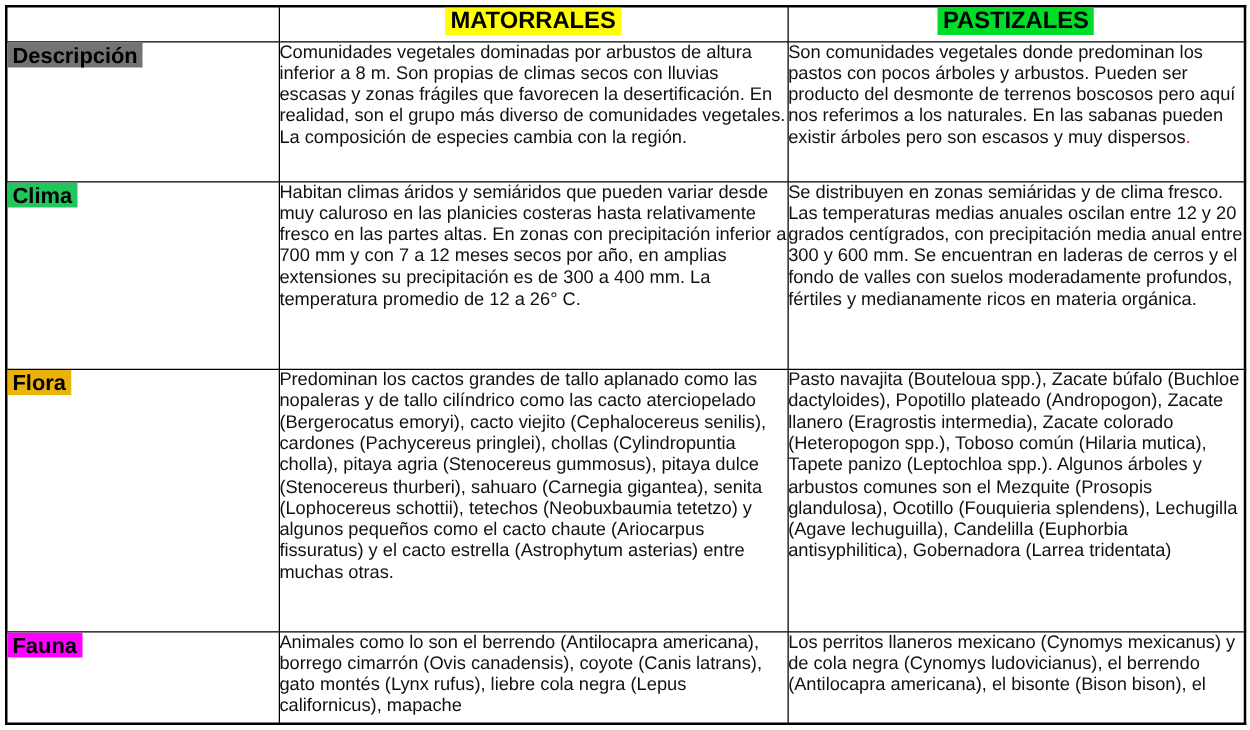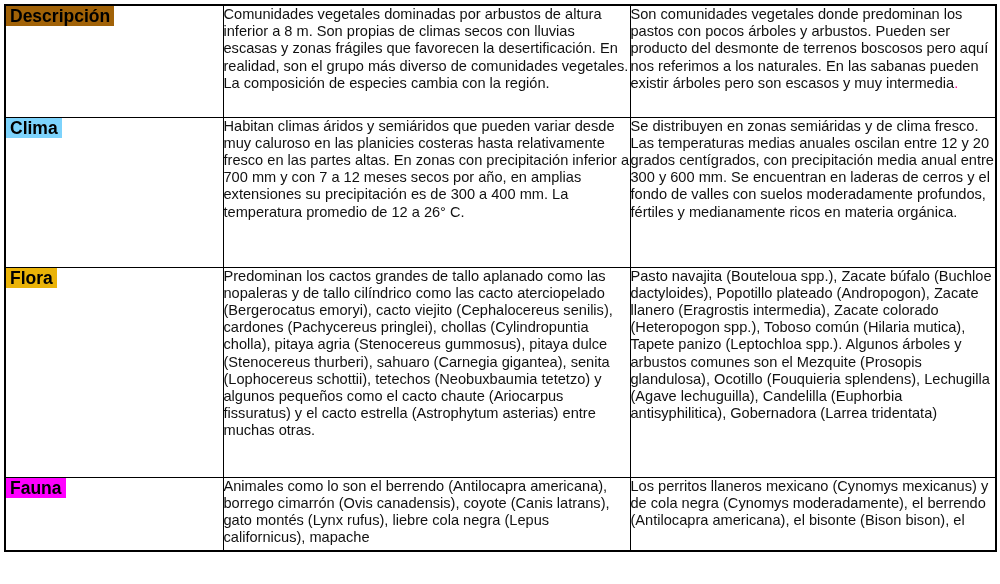--- a/index.html
+++ b/index.html
@@ -71,36 +71,45 @@
 
 <div class="sheet">
   <table class="eco">
     <colgroup>
       <col class="c-label">
       <col class="c-mat">
       <col class="c-pas">
     </colgroup>
 
     <tbody>
+        <tr class="h-head">
+      <td></td>
+      <th class="head-cell">
+        <span class="hl" style="background-color: rgb(255, 255, 0);">MATORRALES</span>
+      </th>
+      <th class="head-cell">
+        <span class="hl" style="background-color: rgb(0, 220, 40);">PASTIZALES</span>
+      </th>
+    </tr>
 
     <tr class="h-desc">
       <td class="label-cell">
-        <span class="hl" style="background-color: #a16207;">Descripción</span>
+        <span class="hl" style="background-color: #737373;">Descripción</span>
       </td>
       <td class="body-cell">
         <span>Comunidades vegetales dominadas por arbustos de altura inferior a 8 m. Son propias de climas secos con lluvias escasas y zonas frágiles que favorecen la desertificación. En realidad, son el grupo más diverso de comunidades vegetales. La composición de especies cambia con la región.</span>
       </td>
       <td class="body-cell">
-        <span>Son comunidades vegetales donde predominan los pastos con pocos árboles y arbustos. Pueden ser producto del desmonte de terrenos boscosos pero aquí nos referimos a los naturales. En las sabanas pueden existir árboles pero son escasos y muy intermedia</span><span class="pink-dot" style="color: rgb(255, 0, 153);">.</span>
+        <span>Son comunidades vegetales donde predominan los pastos con pocos árboles y arbustos. Pueden ser producto del desmonte de terrenos boscosos pero aquí nos referimos a los naturales. En las sabanas pueden existir árboles pero son escasos y muy dispersos</span><span class="pink-dot" style="color: rgb(255, 0, 153);">.</span>
       </td>
     </tr>
 
     <tr class="h-clima">
       <td class="label-cell">
-        <span class="hl" style="background-color: #7dd3fc;">Clima</span>
+        <span class="hl" style="background-color: #22c55e;">Clima</span>
       </td>
       <td class="body-cell">
         <span>Habitan climas áridos y semiáridos que pueden variar desde muy caluroso en las planicies costeras hasta relativamente fresco en las partes altas. En zonas con precipitación inferior a 700 mm y con 7 a 12 meses secos por año, en amplias extensiones su precipitación es de 300 a 400 mm. La temperatura promedio de 12 a 26° C.</span>
       </td>
       <td class="body-cell">
         <span>Se distribuyen en zonas semiáridas y de clima fresco. Las temperaturas medias anuales oscilan entre 12 y 20 grados centígrados, con precipitación media anual entre 300 y 600 mm. Se encuentran en laderas de cerros y el fondo de valles con suelos moderadamente profundos, fértiles y medianamente ricos en materia orgánica.</span>
       </td>
     </tr>
 
     <tr class="h-flora">
@@ -116,18 +125,18 @@
     </tr>
 
     <tr class="h-fauna">
       <td class="label-cell">
         <span class="hl" style="background-color: rgb(255, 0, 255);">Fauna</span>
       </td>
       <td class="body-cell">
         <span>Animales como lo son el berrendo (Antilocapra americana), borrego cimarrón (Ovis canadensis), coyote (Canis latrans), gato montés (Lynx rufus), liebre cola negra (Lepus californicus), mapache</span>
       </td>
       <td class="body-cell">
-        <span>Los perritos llaneros mexicano (Cynomys mexicanus) y de cola negra (Cynomys moderadamente), el berrendo (Antilocapra americana), el bisonte (Bison bison), el</span>
+        <span>Los perritos llaneros mexicano (Cynomys mexicanus) y de cola negra (Cynomys ludovicianus), el berrendo (Antilocapra americana), el bisonte (Bison bison), el</span>
       </td>
     </tr>
   </tbody>
     </table>
 </div>
 
 </body></html>

